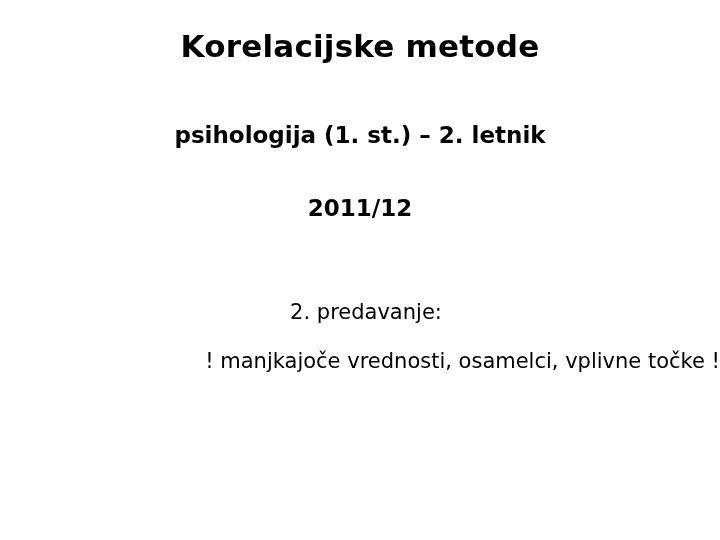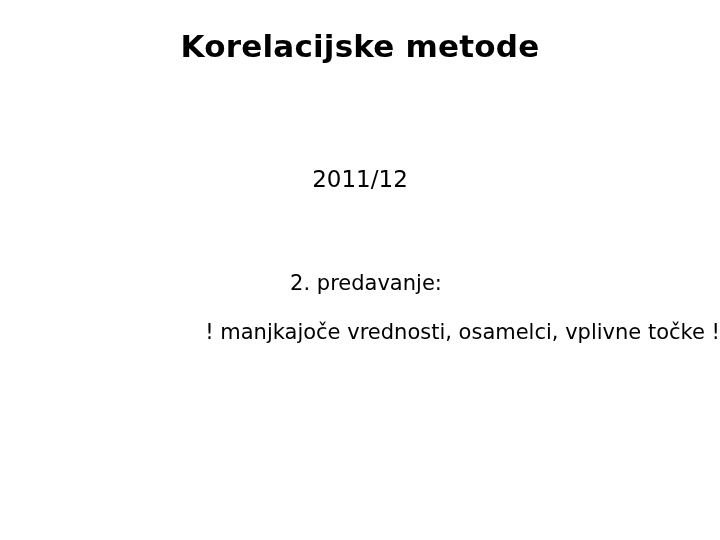--- a/index.html
+++ b/index.html
@@ -37,21 +37,21 @@
     width: 100%;
   }
   .course-line {
     font-size: 23px;
     font-weight: bold;
     line-height: 1.25;
   }
   .year-line {
     margin-top: 44px;
     font-size: 23px;
-    font-weight: normal;
+    font-weight: bold;
     line-height: 1.25;
   }
   .lecture-block {
     margin-top: 74px;
     text-align: center;
     width: 100%;
     font-size: 21px;
     line-height: 1.45;
     padding-left: 12px;
   }
@@ -67,20 +67,21 @@
   }
 </style>
 </head>
 <body>
 
 <div class="slide">
 
   <div class="slide-title">Korelacijske metode</div>
 
   <div class="subtitle-block">
+    <div class="course-line">psihologija (1. st.) – 2. letnik</div>
     <div class="year-line">2011/12</div>
   </div>
 
   <div class="lecture-block">
     <span class="lecture-line">2. predavanje:</span>
   </div>
 
   <div class="note-line">! manjkajoče vrednosti, osamelci, vplivne točke !</div>
 
 </div>

